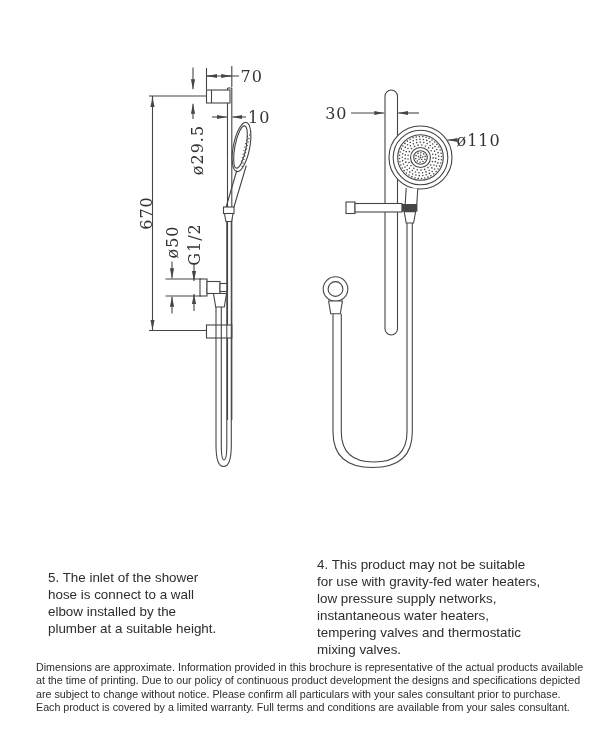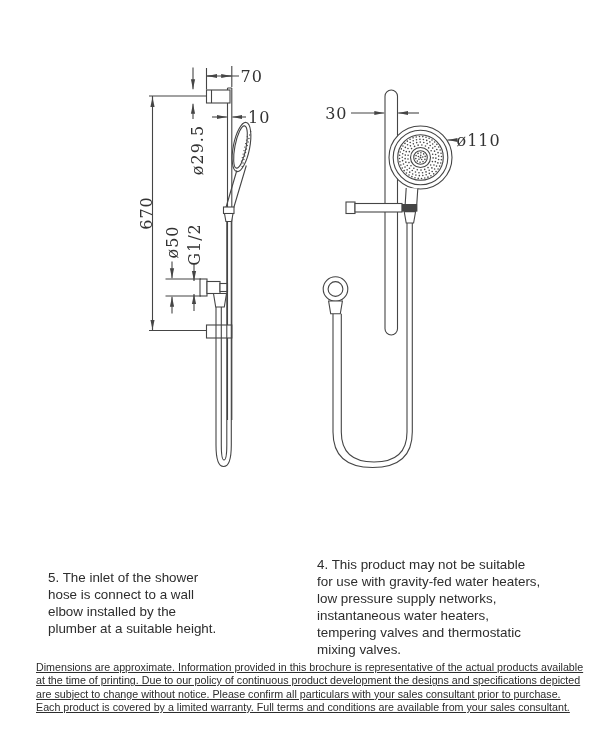--- a/index.html
+++ b/index.html
@@ -5,21 +5,21 @@
   html,body{margin:0;padding:0;background:#fff;}
   body{width:604px;height:755px;position:relative;overflow:hidden;font-family:"Liberation Sans",sans-serif;}
   #drawing{position:absolute;left:0;top:0;}
   #drawing .ln{stroke:#454545;stroke-width:1.1;fill:none;}
   #drawing .fw{stroke:#454545;stroke-width:1.1;fill:#ffffff;}
   #drawing .fd{stroke:none;fill:#454545;}
   #drawing text{font-family:"DejaVu Serif","Liberation Serif",serif;font-size:16px;fill:#333333;letter-spacing:1px;}
   .note{position:absolute;font-size:13.4px;line-height:17px;color:#2d2d2d;white-space:pre-line;}
   #note2{left:48px;top:569px;}
   #note4{left:317px;top:556px;}
-  #disclaimer{position:absolute;left:36px;top:661px;font-size:10.7px;line-height:13.4px;color:#2d2d2d;white-space:pre;text-decoration:underline;}
+  #disclaimer{position:absolute;left:36px;top:661px;font-size:10.7px;line-height:13.4px;color:#2d2d2d;white-space:pre;}
   #website{position:absolute;right:14px;top:758px;font-size:12px;color:#ec4899;}
 </style>
 </head>
 <body>
 
 <svg id="drawing" width="604" height="545" viewBox="0 0 604 545" xmlns="http://www.w3.org/2000/svg">
   <defs>
     <marker id="arr" markerWidth="10" markerHeight="6" refX="10" refY="3" orient="auto" markerUnits="userSpaceOnUse">
       <path d="M10,3 L0,0.9 L0,5.1 Z" fill="#454545"></path>
     </marker>

